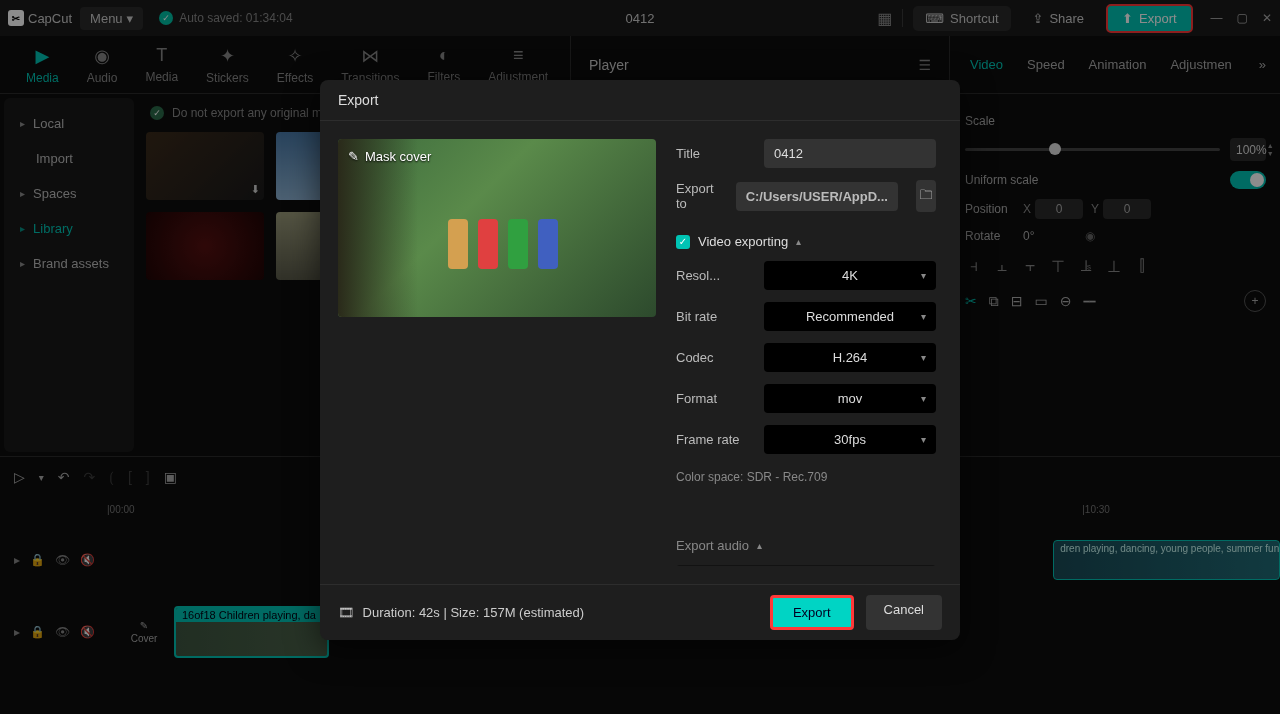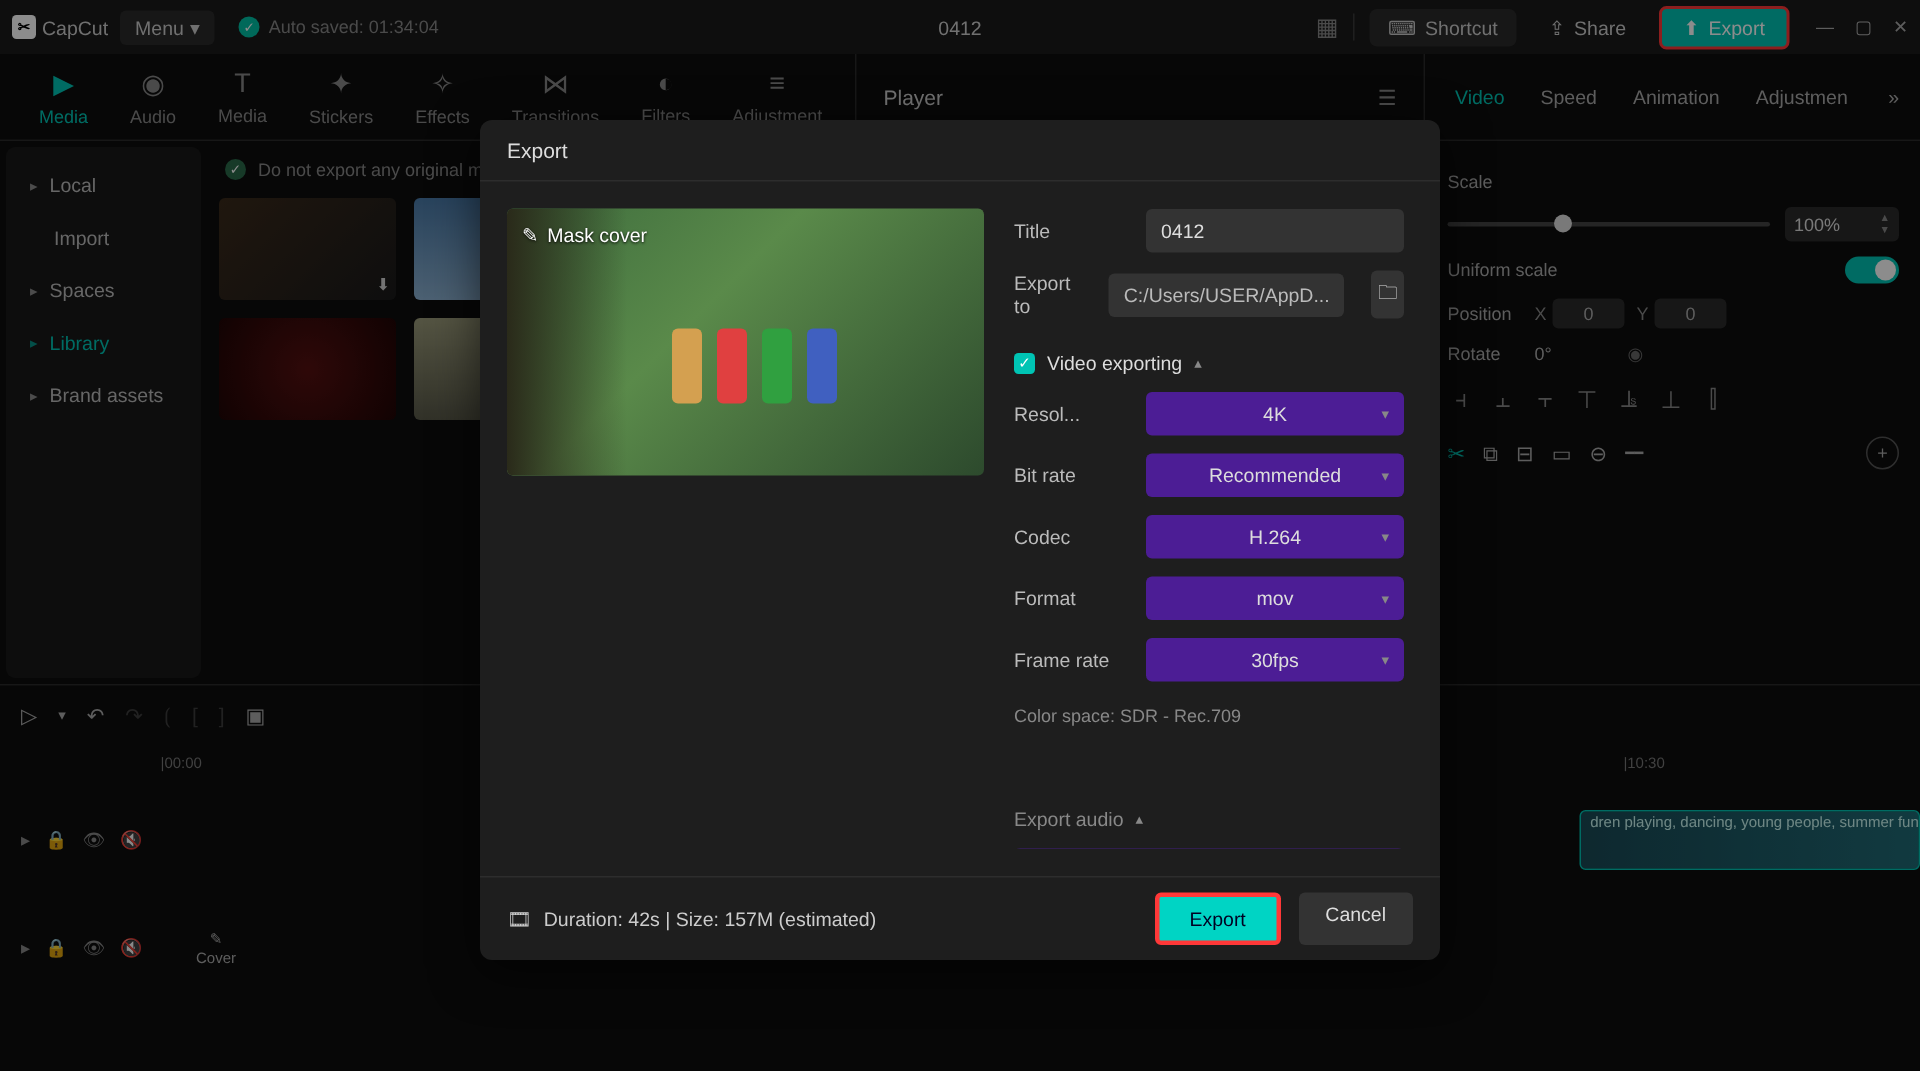--- a/index.html
+++ b/index.html
@@ -48,21 +48,21 @@
 
 .right-panel { width:330px; padding:10px 14px; border-left:1px solid #2a2a2a;}
 .ptabs{display:flex; gap:18px; font-size:13px; padding:6px 0 14px; color:#888;}
 .ptabs span{cursor:pointer;}
 .ptabs .on{background:#2d2d2d; color:#fff; padding:4px 12px; border-radius:4px;}
 .sec-head { display:flex; align-items:center; justify-content:space-between; font-size:13px; color:#ccc; margin:6px 0 10px;}
 .sec-head .reset{color:#888; font-size:14px; cursor:pointer;}
 .prop-row { display:flex; align-items:center; gap:10px; margin:10px 0; font-size:12px; color:#aaa;}
 .slider { flex:1; height:3px; background:#444; border-radius:2px; position:relative;}
 .slider .knob{width:12px;height:12px;background:#ddd;border-radius:50%; position:absolute; top:-5px; left:33%;}
-.numbox{width:76px; background:#2a2a2a; padding:4px 6px; border-radius:4px; text-align:center; font-size:12px; color:#ddd; display:flex; align-items:center; justify-content:space-between;}
+.numbox{width:36px; background:#2a2a2a; padding:4px 6px; border-radius:4px; text-align:center; font-size:12px; color:#ddd; display:flex; align-items:center; justify-content:space-between;}
 .numbox .spin{display:flex;flex-direction:column; font-size:7px; color:#888; gap:1px;}
 .toggle{width:36px;height:18px;background:#00c4b4;border-radius:10px;position:relative; margin-left:auto;}
 .toggle .dot{width:14px;height:14px;background:#fff;border-radius:50%;position:absolute;right:2px;top:2px;}
 .pos-row{display:flex; align-items:center; gap:8px; margin:10px 0; font-size:12px; color:#aaa;}
 .pos-row .lbl{min-width:50px;}
 .coord{display:flex; align-items:center; gap:4px;}
 .coord .ax{color:#888;}
 .coord .nb{width:48px; background:#2a2a2a; padding:3px 5px; border-radius:4px; text-align:center; display:flex; align-items:center; justify-content:center; gap:2px;}
 .align-row{display:flex; gap:10px; margin:14px 0; color:#888;}
 .align-row span{width:18px;text-align:center; cursor:pointer;}
@@ -91,25 +91,25 @@
 .cover-img{width:318px; height:178px; background:linear-gradient(135deg,#3d6b3d 0%,#5a8a4a 40%,#2d4a2d 100%); border-radius:4px; position:relative; overflow:hidden;}
 .cover-img .tree{position:absolute;left:0;top:0;width:80px;height:178px;background:linear-gradient(90deg,#2a2a1a,transparent);}
 .cover-img .ppl{position:absolute;left:110px;top:80px;display:flex;gap:10px;}
 .cover-img .person{width:20px;height:50px;border-radius:4px;}
 .edit-cover{position:absolute; top:10px; left:10px; color:#fff; font-size:13px; display:flex; align-items:center; gap:6px; text-shadow:0 1px 2px #000;}
 .form-side{flex:1; display:flex; flex-direction:column; gap:12px; font-size:13px; overflow-y:auto; padding-right:6px;}
 .form-side::-webkit-scrollbar{width:6px;} .form-side::-webkit-scrollbar-thumb{background:#444;border-radius:3px;}
 .frow{display:flex; align-items:center; gap:12px;}
 .frow .flabel{width:76px; color:#bbb; font-size:13px;}
 .finput{flex:1; background:#333; padding:7px 10px; border-radius:4px; font-size:13px; color:#ddd;}
-.fpath{flex:1; background:#333; padding:7px 10px; border-radius:4px; font-size:13px; color:#bbb; display:flex; justify-content:flex-end; align-items:center;}
+.fpath{flex:1; background:#333; padding:7px 10px; border-radius:4px; font-size:13px; color:#bbb; display:flex; justify-content:flex-end; align-items:center;font-weight:bold;}
 .folder-btn{width:32px;height:32px;background:#333;border-radius:4px;display:flex;align-items:center;justify-content:center;margin-left:6px; cursor:pointer; color:#ddd;}
 .section-h{display:flex;align-items:center;gap:8px;font-size:13px;font-weight:500;color:#ddd; margin-top:10px;}
 .section-h .cb{width:14px;height:14px;background:#00c4b4;border-radius:3px;display:flex;align-items:center;justify-content:center;color:#fff;font-size:10px;}
-.fsel{flex:1; background:#4c1d95; padding:7px 10px; border-radius:4px; font-size:13px; color:#ddd; display:flex; justify-content:center; align-items:center; position:relative; cursor:pointer;}
+.fsel{flex:1; background:#000000; padding:7px 10px; border-radius:4px; font-size:13px; color:#ddd; display:flex; justify-content:center; align-items:center; position:relative; cursor:pointer;}
 .fsel .dd{position:absolute; right:10px; color:#888; font-size:10px;}
 .color-note{font-size:12px;color:#888; margin-top:4px;}
 .divider{height:1px;background:#2d2d2d;margin:10px 0;}
 .section-h.dim{color:#888;}
 .modal-foot{height:56px;border-top:1px solid #2d2d2d; display:flex; align-items:center; padding:0 18px; gap:12px;}
 .dur-info{display:flex;align-items:center;gap:8px;font-size:13px;color:#ccc;}
 .foot-actions{margin-left:auto; display:flex; gap:12px;}
 .btn-export{background:#00d4c4;color:#002; padding:7px 20px; border-radius:4px; font-size:13px; font-weight:500; border:3px solid #ff3838; cursor:pointer;}
 .btn-cancel{background:#333;color:#ddd;padding:7px 18px;border-radius:4px;font-size:13px;cursor:pointer;}
 .faded{opacity:.4;}
@@ -341,20 +341,23 @@
       <div class="track-controls">
         <span>▸</span>
         <span>🔒</span>
         <span>👁</span>
         <span>🔇</span>
       </div>
       <div class="cover-btn">
           <span>✎</span>
           <span>Cover</span>
         </div>
+      <div class="video-clip">
+        <div class="label">16of18 Children playing, da</div>
+      </div>
     </div>
   </div>
 </div>
 
 <div class="modal-overlay"></div>
 <div class="modal">
   <div class="modal-head">Export</div>
   <div class="modal-body">
     <div class="cover-side">
       <div class="cover-img">

